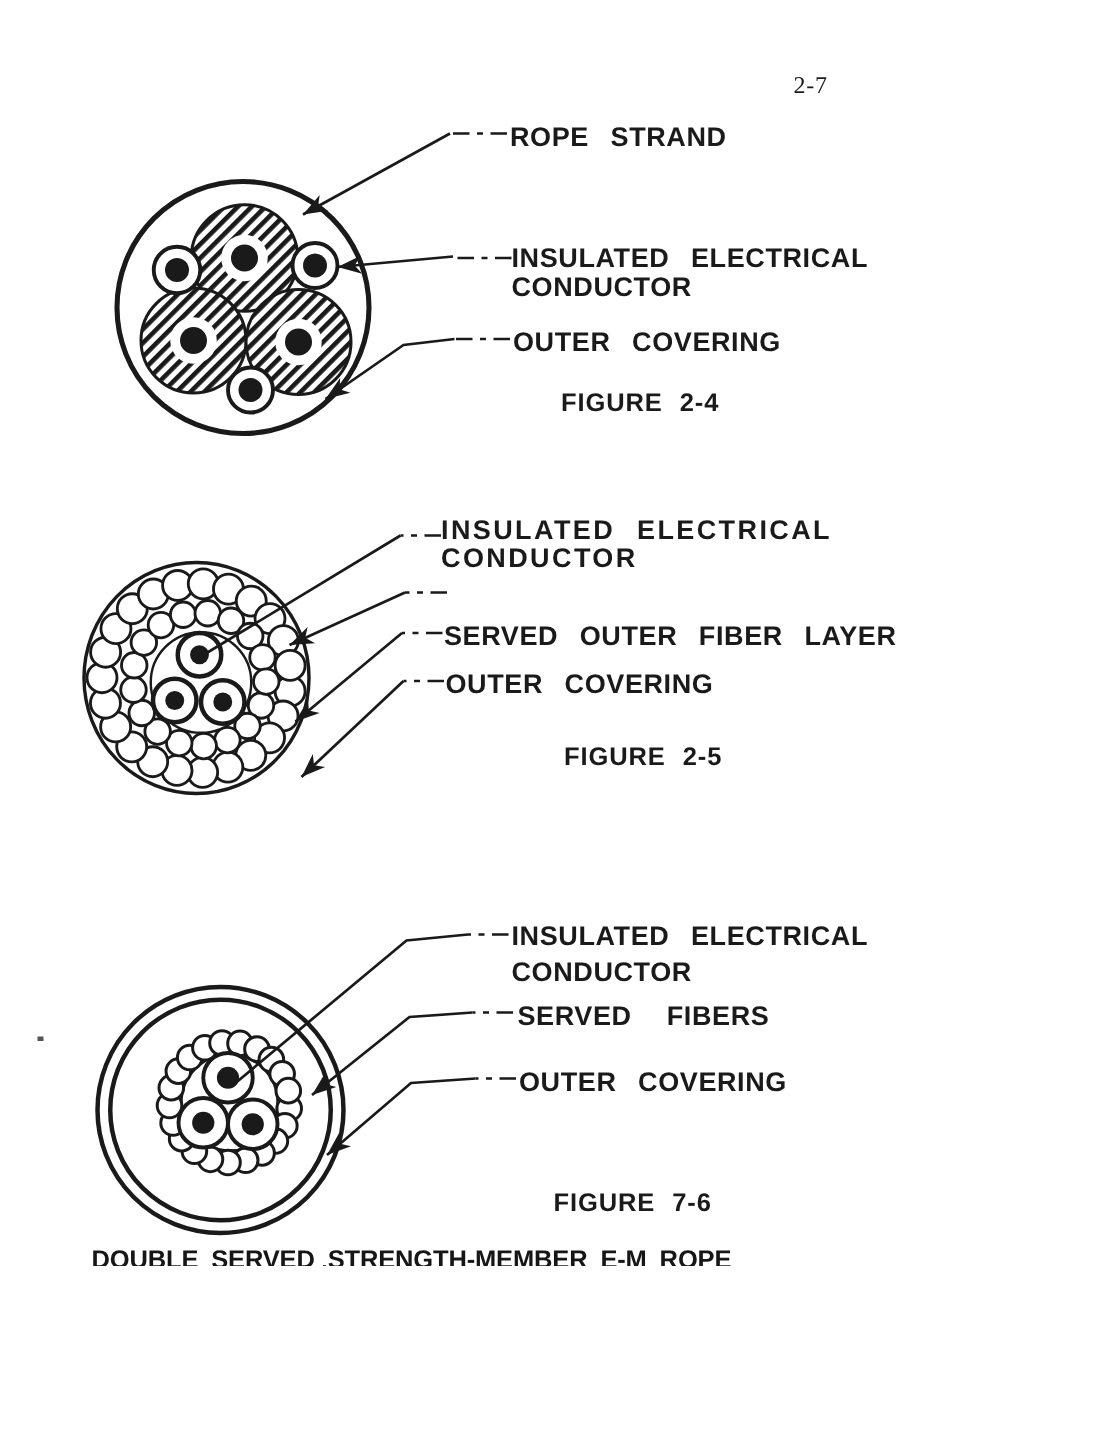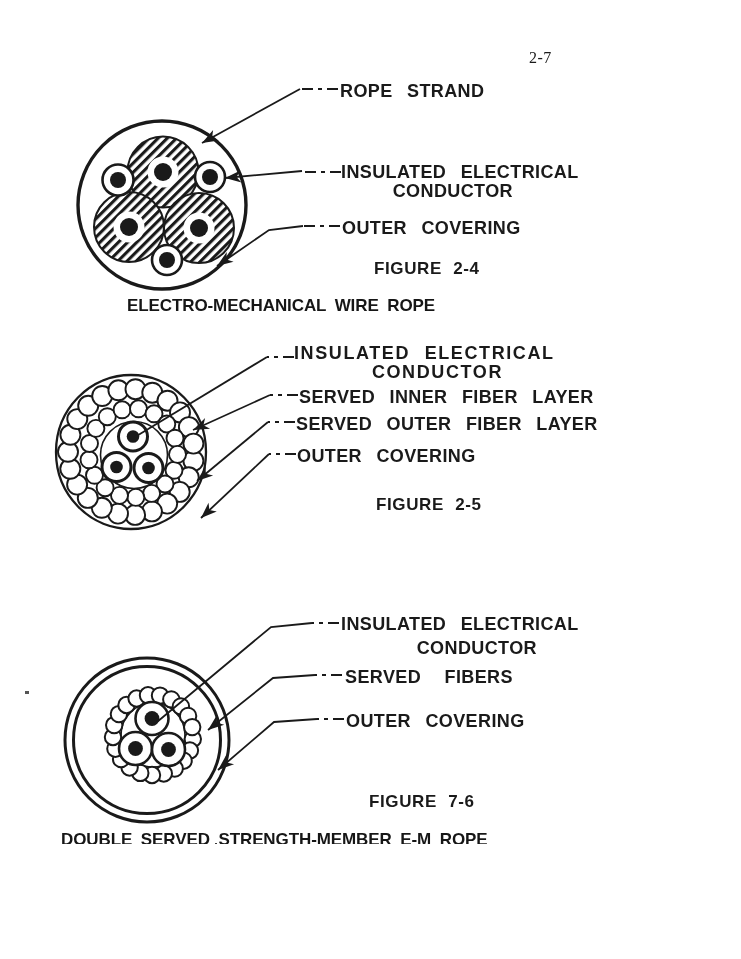--- a/index.html
+++ b/index.html
@@ -3,21 +3,21 @@
 <meta charset="utf-8">
 <style>
   html,body{margin:0;padding:0;background:#ffffff;}
   .page{position:relative;width:741px;height:844px;background:#fff;overflow:hidden;
         font-family:"Liberation Sans",sans-serif;}
   .art{position:absolute;left:0;top:0;z-index:1;}
   .txt{position:absolute;z-index:2;color:#1a1a1a;white-space:nowrap;}
   .pagenum{font-family:"Liberation Serif",serif;font-size:16px;letter-spacing:.5px;}
   .lbl{font-weight:700;font-size:18px;letter-spacing:.4px;word-spacing:9px;}
   .lbl-wide{letter-spacing:1.6px;word-spacing:8px;}
-  .lbl2{text-align:right;}
+  .lbl2{text-align:left;}
   .lh18{line-height:18.5px;}
   .lh24{line-height:24px;}
   .figlabel{font-weight:700;font-size:17px;letter-spacing:.6px;word-spacing:6px;}
   .caption{font-weight:700;font-size:17px;letter-spacing:-0.1px;word-spacing:4px;color:#161616;}
   
   .ln{stroke:#1a1a1a;stroke-width:1.8;fill:none;}
   .dash{stroke-dasharray:11 5 4 5;}
   .ring circle{fill:#fff;stroke:#1a1a1a;stroke-width:1.9;}
   .ring26 circle{stroke-width:2;}
   
@@ -193,27 +193,25 @@
 
   <div class="txt pagenum" style="left:529px;top:49px">2-7</div>
 
   <div class="txt lbl" style="left:340px;top:81px">ROPE STRAND</div>
   <div class="txt lbl lbl2 lh18" style="left:341px;top:163px;width:172px">
     <div>INSULATED ELECTRICAL</div>
     <div>CONDUCTOR</div>
   </div>
   <div class="txt lbl" style="left:342px;top:218px">OUTER COVERING</div>
   <div class="txt figlabel" style="left:374px;top:259px">FIGURE 2-4</div>
-  <div class="txt caption" style="left:127px;top:296px">ELECTRO-MECHANICAL WIRE ROPE</div>
 
   <div class="txt lbl lbl-wide lbl2 lh18" style="left:294px;top:344px;width:209px">
     <div>INSULATED ELECTRICAL</div>
     <div>CONDUCTOR</div>
   </div>
-  <div class="txt lbl" style="left:299px;top:387px">SERVED INNER FIBER LAYER</div>
   <div class="txt lbl" style="left:296px;top:414px">SERVED OUTER FIBER LAYER</div>
   <div class="txt lbl" style="left:297px;top:446px">OUTER COVERING</div>
   <div class="txt figlabel" style="left:376px;top:495px">FIGURE 2-5</div>
 
   <div class="txt lbl lbl2 lh24" style="left:341px;top:612px;width:196px">
     <div>INSULATED ELECTRICAL</div>
     <div>CONDUCTOR</div>
   </div>
   <div class="txt lbl" style="left:345px;top:667px;word-spacing:18px">SERVED FIBERS</div>
   <div class="txt lbl" style="left:346px;top:711px">OUTER COVERING</div>

